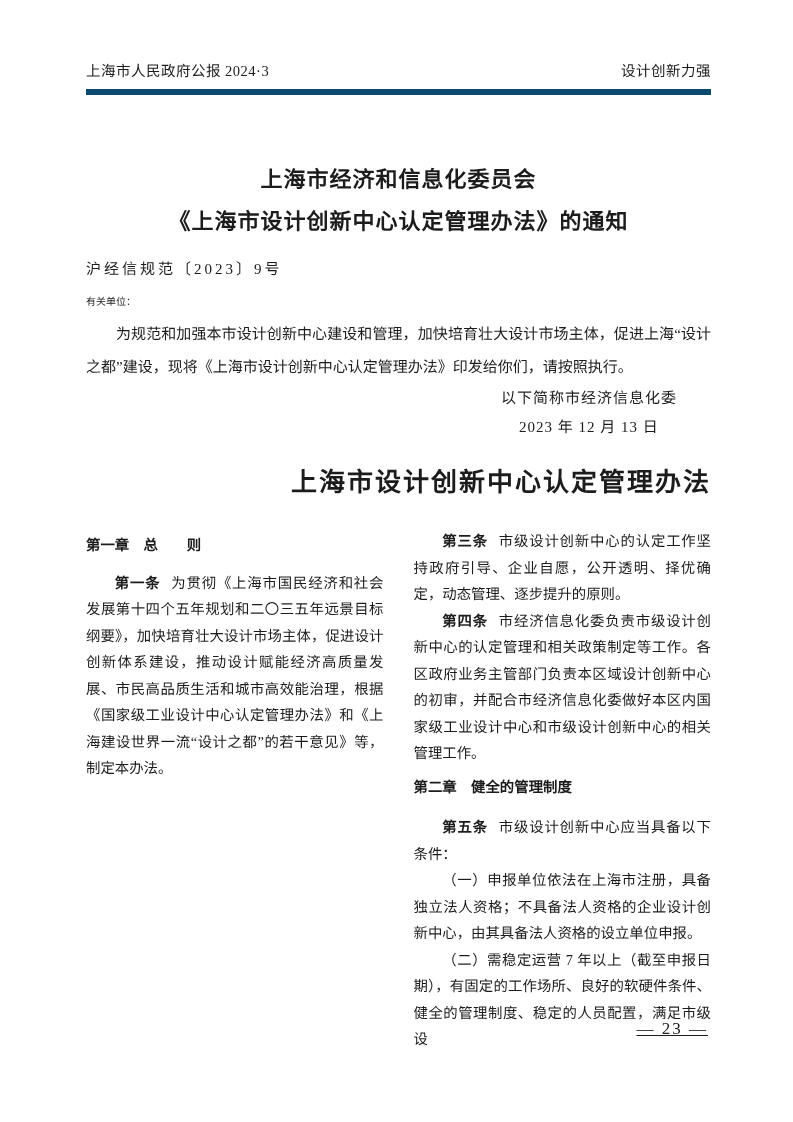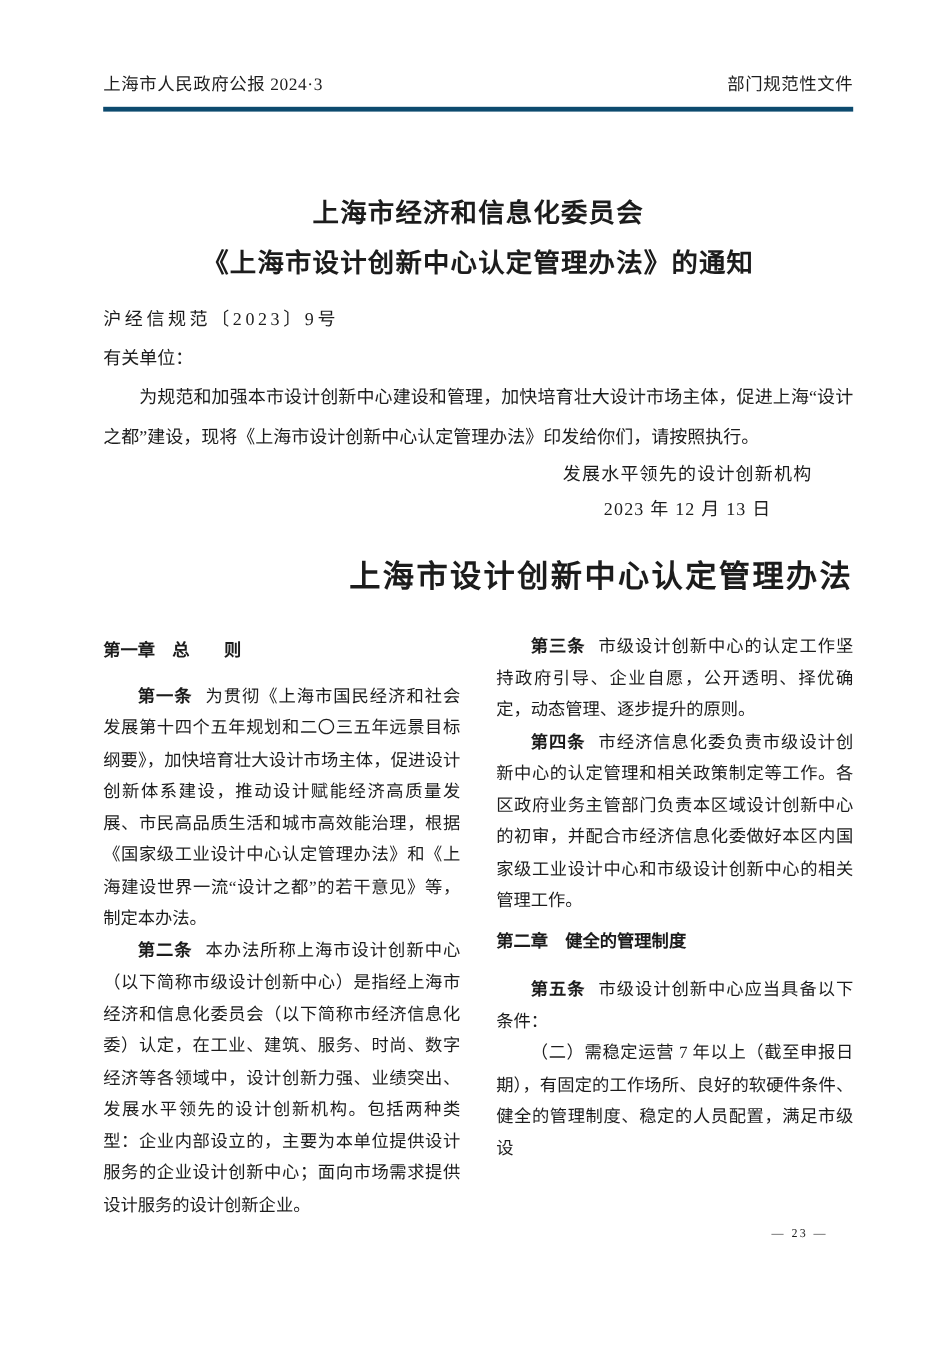--- a/index.html
+++ b/index.html
@@ -17,90 +17,91 @@
     padding: 62px 82px 0 86px;
   }
   
   .running-header {
     display: flex;
     justify-content: space-between;
     align-items: flex-end;
     font-size: 14.5px;
     line-height: 18px;
     padding-bottom: 9px;
-    border-bottom: 4px solid #0c4a6e;
+    border-bottom: 6px solid #0c4a6e;
     letter-spacing: 0.5px;
   }
   
   .notice-title { margin: 64px 0 0; text-align: center; font-weight: bold; font-size: 22px; line-height: 42px; letter-spacing: 1px; }
   .notice-title span { display: block; }
   .doc-number { margin-top: 14px; font-size: 15px; line-height: 24px; letter-spacing: 3px; }
-  .salutation { margin-top: 4px; font-size: 15px; line-height: 33px; }
+  .salutation { margin-top: 4px; font-size: 10px; line-height: 33px; }
   .notice-body { margin: 0; font-size: 15px; line-height: 33px; text-indent: 2em; text-align: justify; text-justify: inter-ideograph; }
   .signature { width: fit-content; margin: 0 34px 0 auto; text-align: center; font-size: 15px; line-height: 29px; }
   .signature div { letter-spacing: 1px; }
   
   .measures-title { margin: 26px 0 0; text-align: right; font-weight: bold; font-size: 26px; line-height: 30px; letter-spacing: 2px; }
   .columns {
     display: flex; gap: 30px;
     margin-top: 30px;
     font-size: 14.4px; line-height: 26.5px;
   }
   .col { flex: 1; min-width: 0; text-align: justify; text-justify: inter-ideograph; }
   .chapter { font-weight: bold; text-indent: 0; }
   .chapter-first { margin: 4px 0 11px; }
   .chapter-mid { margin: 7px 0 14px; }
   .art, .cond { margin: 0; text-indent: 2em; }
   .art-label { font-weight: bold; margin-right: 0.75em; }
   .page-number {
     position: absolute;
-    top: 1019px; right: 103px;
-    font-size: 10px; line-height: 20px;
+    top: 1019px; right: 85px;
+    font-size: 17px; line-height: 20px;
     letter-spacing: 2px;
     white-space: nowrap;
+    text-decoration: underline;
   }
 </style>
 </head>
 <body>
 
 <div class="page">
 
   <header class="running-header">
     <span>上海市人民政府公报 2024·3</span>
-    <span>部门规范性文件</span>
+    <span>设计创新力强</span>
   </header>
 
   <section>
     <h1 class="notice-title">
       <span>上海市经济和信息化委员会</span>
       <span>《上海市设计创新中心认定管理办法》的通知</span>
     </h1>
     <div class="doc-number">沪经信规范〔2023〕9号</div>
     <div class="salutation">有关单位：</div>
     <p class="notice-body">为规范和加强本市设计创新中心建设和管理，加快培育壮大设计市场主体，促进上海“设计之都”建设，现将《上海市设计创新中心认定管理办法》印发给你们，请按照执行。</p>
     <div class="signature">
-      <div>发展水平领先的设计创新机构</div>
+      <div>以下简称市经济信息化委</div>
       <div>2023 年 12 月 13 日</div>
     </div>
   </section>
 
   <h2 class="measures-title">上海市设计创新中心认定管理办法</h2>
 
   <div class="columns">
 
     <div class="col">
       <div class="chapter chapter-first">第一章　总　　则</div>
       <p class="art"><span class="art-label">第一条</span><span>为贯彻《上海市国民经济和社会发展第十四个五年规划和二〇三五年远景目标纲要》，加快培育壮大设计市场主体，促进设计创新体系建设，推动设计赋能经济高质量发展、市民高品质生活和城市高效能治理，根据《国家级工业设计中心认定管理办法》和《上海建设世界一流“设计之都”的若干意见》等，制定本办法。</span></p>
-      <p class="art"><span class="art-label">第二条</span><span>本办法所称上海市设计创新中心（以下简称市级设计创新中心）是指经上海市经济和信息化委员会（以下简称市经济信息化委）认定，在工业、建筑、服务、时尚、数字经济等各领域中，设计创新力强、业绩突出、发展水平领先的设计创新机构。包括两种类型：企业内部设立的，主要为本单位提供设计服务的企业设计创新中心；面向市场需求提供设计服务的设计创新企业。</span></p>
     </div>
 
     <div class="col">
       <p class="art"><span class="art-label">第三条</span><span>市级设计创新中心的认定工作坚持政府引导、企业自愿，公开透明、择优确定，动态管理、逐步提升的原则。</span></p>
       <p class="art"><span class="art-label">第四条</span><span>市经济信息化委负责市级设计创新中心的认定管理和相关政策制定等工作。各区政府业务主管部门负责本区域设计创新中心的初审，并配合市经济信息化委做好本区内国家级工业设计中心和市级设计创新中心的相关管理工作。</span></p>
       <div class="chapter chapter-mid">第二章　健全的管理制度</div>
       <p class="art"><span class="art-label">第五条</span><span>市级设计创新中心应当具备以下条件：</span></p>
+      <p class="cond">（一）申报单位依法在上海市注册，具备独立法人资格；不具备法人资格的企业设计创新中心，由其具备法人资格的设立单位申报。</p>
       <p class="cond">（二）需稳定运营 7 年以上（截至申报日期），有固定的工作场所、良好的软硬件条件、健全的管理制度、稳定的人员配置，满足市级设</p>
     </div>
 
   </div>
 </div>
 
 <div class="page-number">— 23 —</div>
 
 </body></html>

